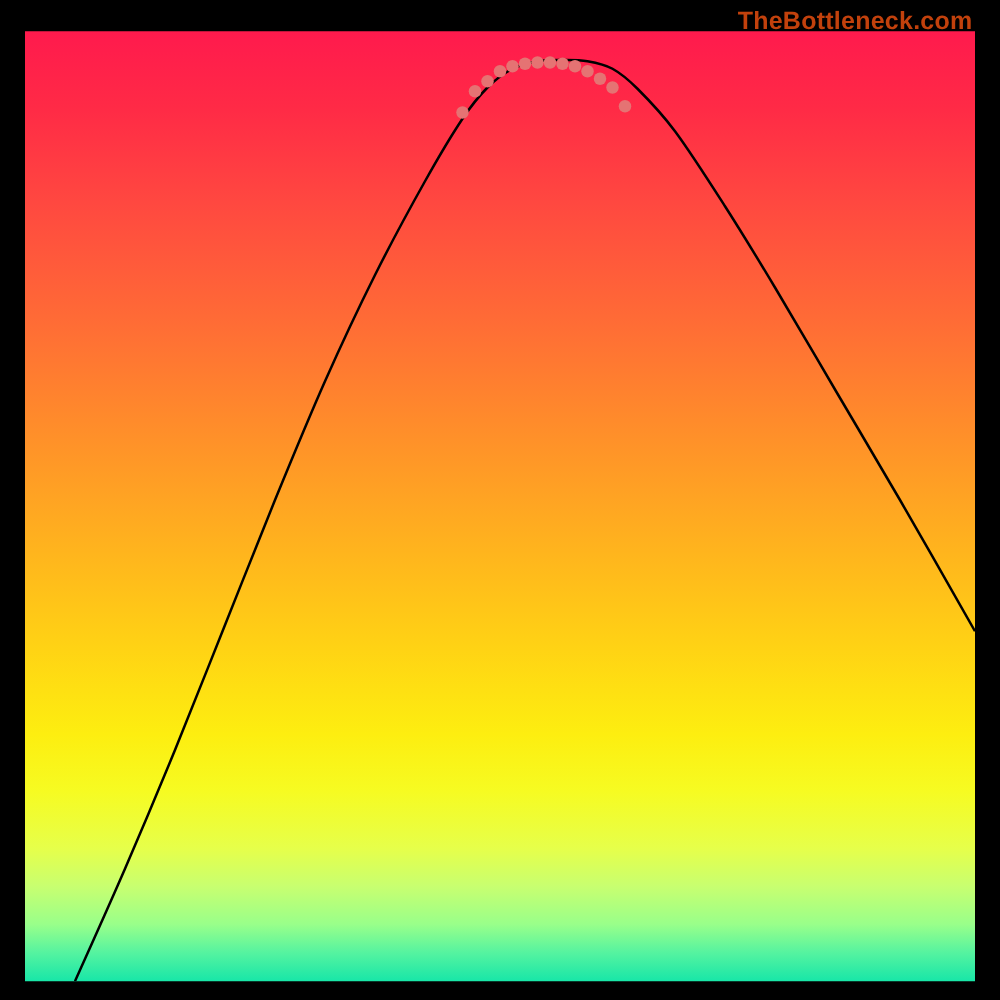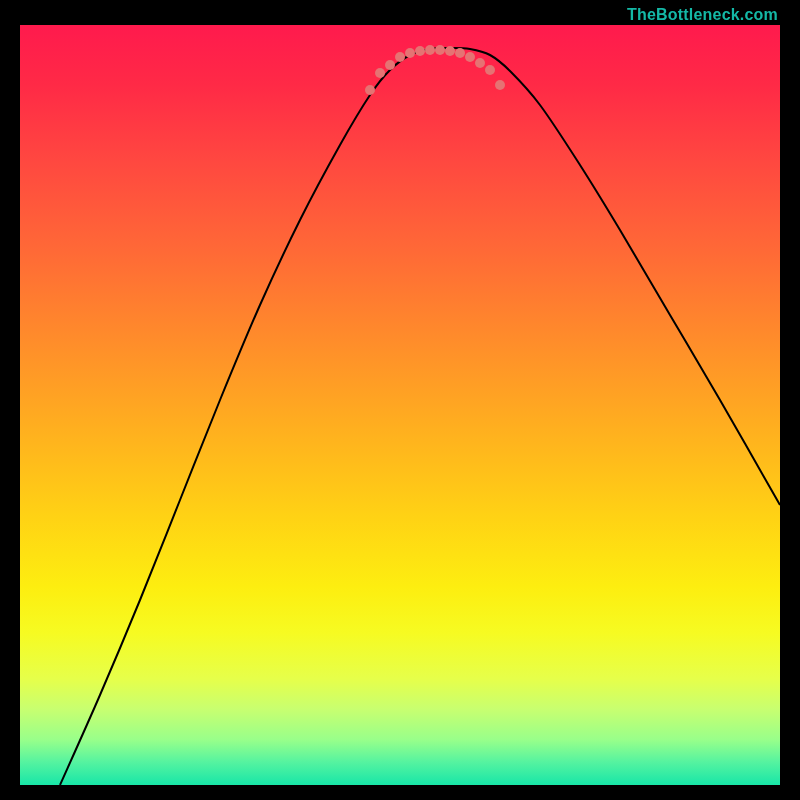--- a/index.html
+++ b/index.html
@@ -38,23 +38,23 @@
       #c8ff70 90%,
       #99ff8a 94%,
       #55f3a0 97%,
       #18e6a8 100%);
   }
   .watermark {
     position: absolute;
     top: 6px;
     right: 22px;
     font-family: Arial, Helvetica, sans-serif;
-    font-size: 16px;
+    font-size: 20px;
     font-weight: bold;
-    color: #14b8a6;
+    color: #c2410c;
     letter-spacing: 0.2px;
     margin-left: 17px;
   }
   svg.curve {
     position: absolute;
     left: 20px;
     top: 25px;
     width: 760px;
     height: 760px;
   }

